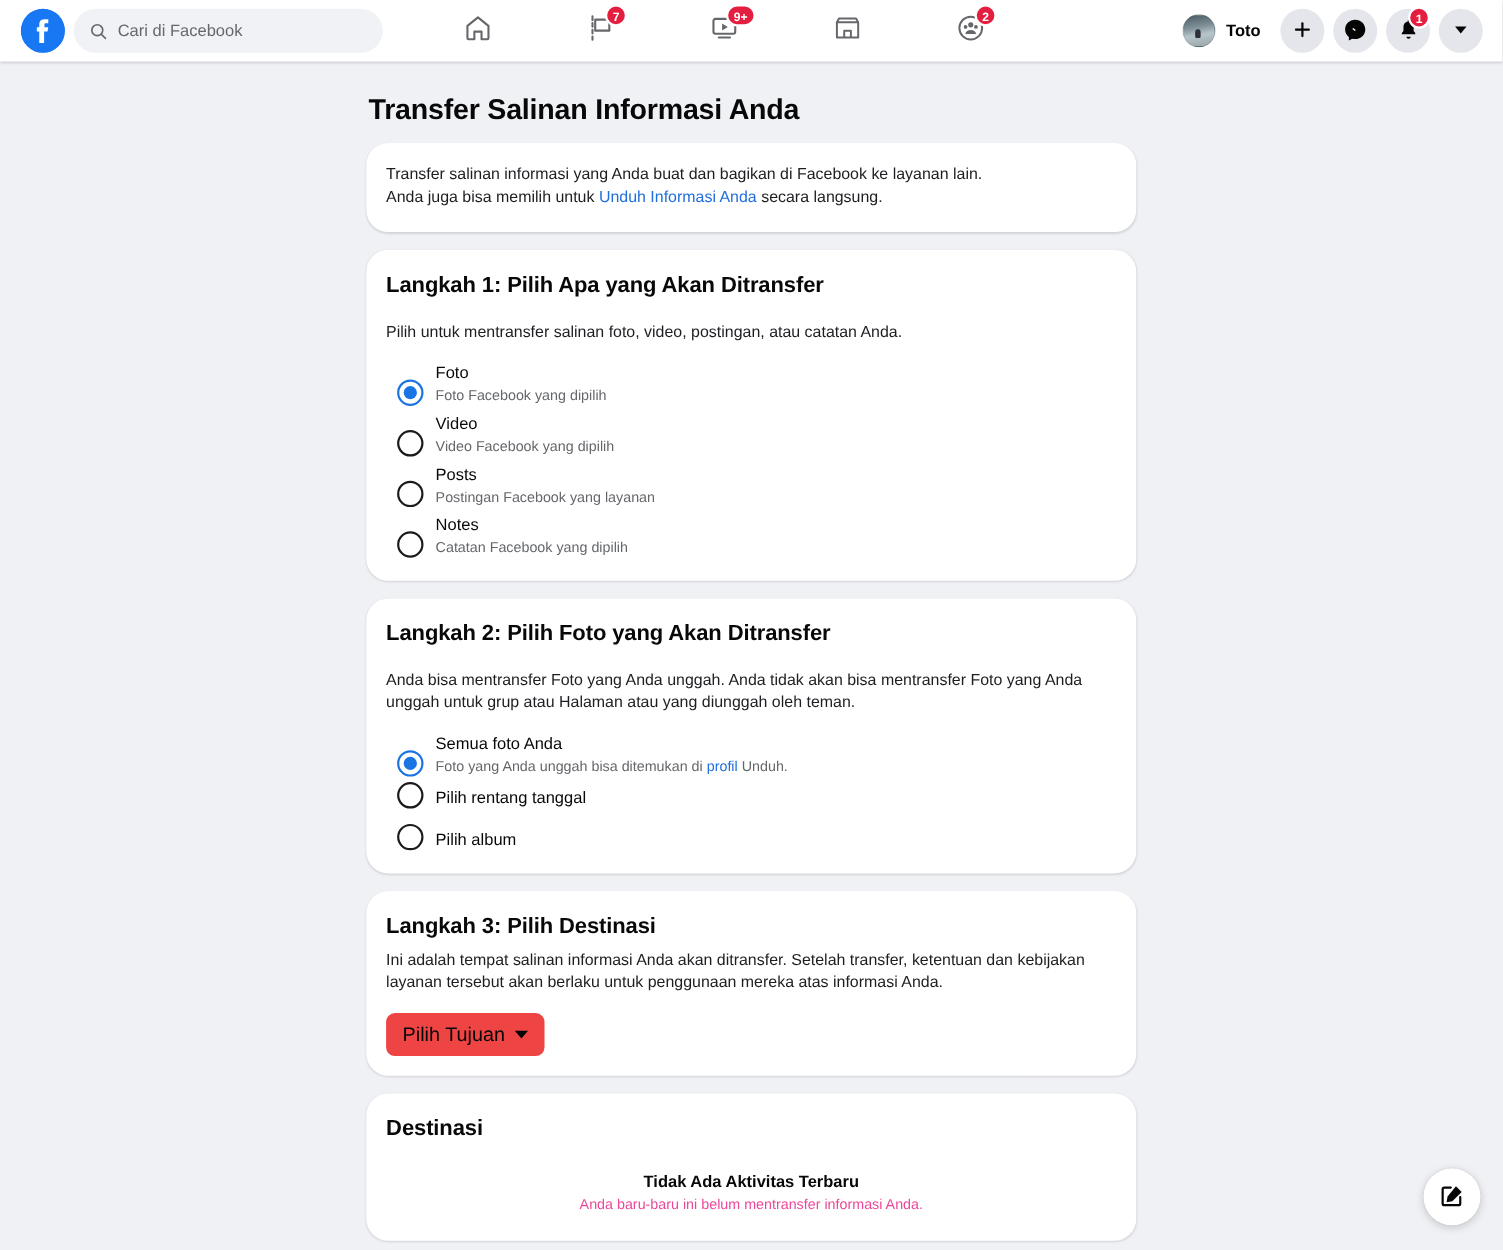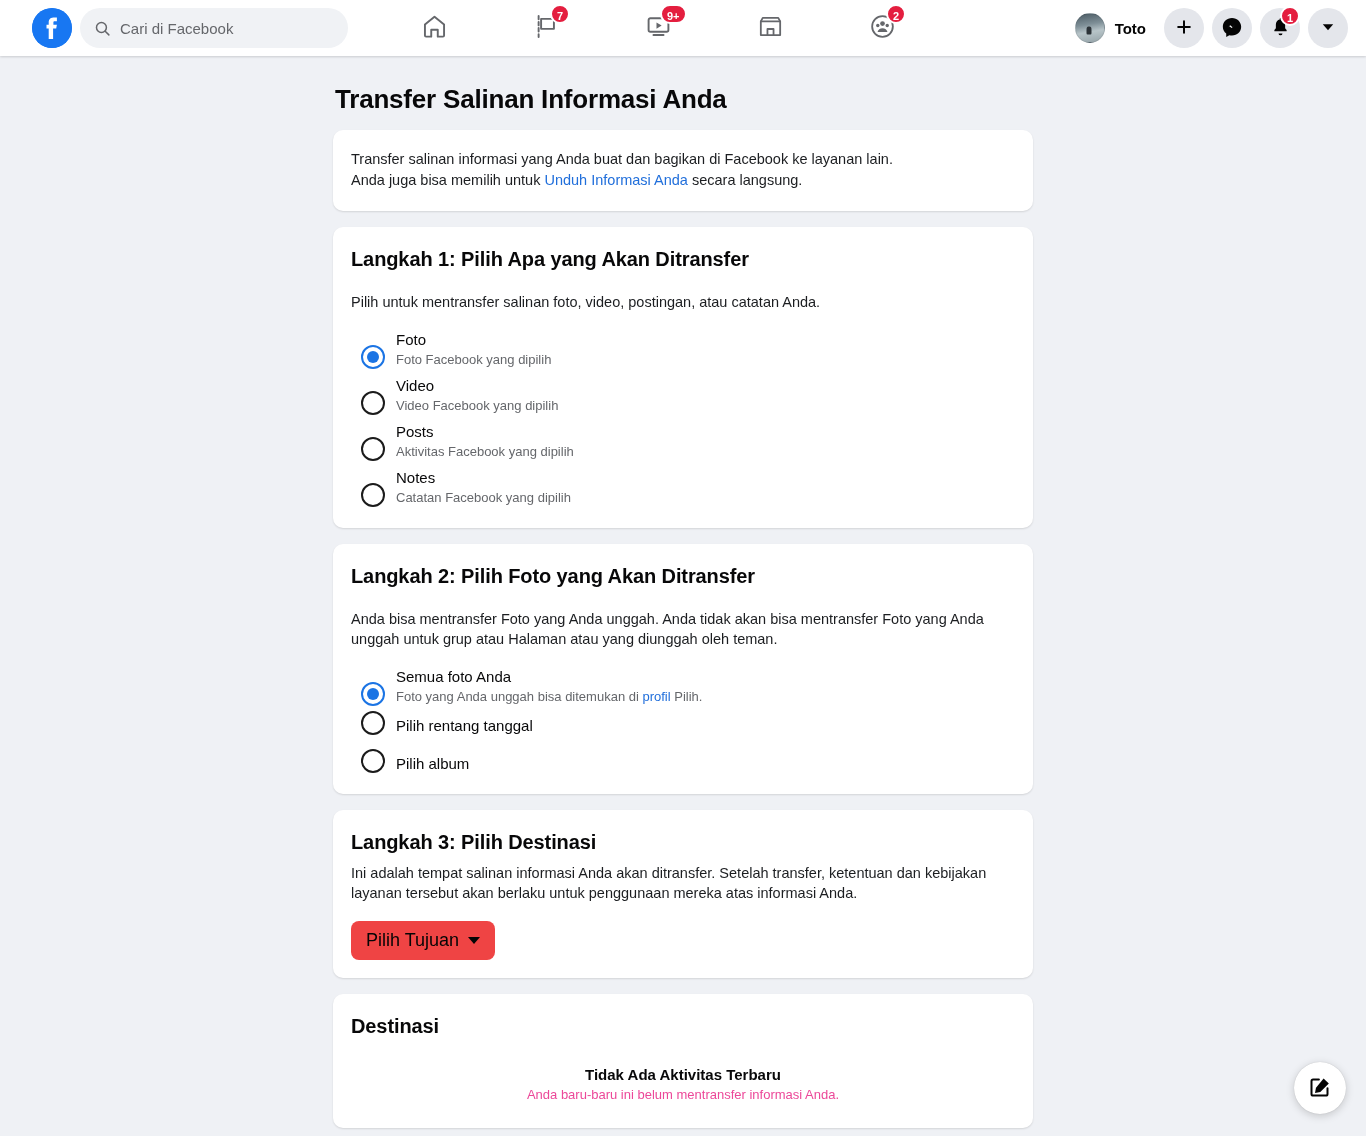--- a/index.html
+++ b/index.html
@@ -17,21 +17,21 @@
     position: relative;
     height: 56px;
     background: #ffffff;
     display: flex;
     align-items: center;
     box-shadow: 0 1px 2px rgba(0,0,0,0.10), 0 1px 3px rgba(0,0,0,0.06);
     z-index: 20;
   }
   .nav-left {
     display: flex; align-items: flex-start;
-    padding-left: 32px;
+    padding-left: 19px;
     gap: 8px;
     width: 348px;
     flex: 0 0 auto;
   }
   .fb-logo {
     width: 40px; height: 40px; border-radius: 50%;
     background: #1877f2;
     position: relative;
     flex: 0 0 auto;
     overflow: hidden;
@@ -144,21 +144,21 @@
   }
   .page-title {
     font-size: 26px;
     font-weight: bold;
     color: #080809;
     margin: 0 0 15px 2px;
     letter-spacing: -0.2px;
   }
   .card {
     background: #ffffff;
-    border-radius: 10px;
+    border-radius: 20px;
     box-shadow: 0 1px 2px rgba(0,0,0,0.12);
     padding: 18px 18px 18px 18px;
     margin-bottom: 16px;
   }
   .card.intro { padding: 19px 18px 20px 18px; }
   .intro-line { font-size: 14.5px; color: #1c1e21; line-height: 21px; }
   .link { color: #216fdb; text-decoration: none; cursor: pointer; }
 
   .step-title {
     font-size: 20px;
@@ -402,21 +402,21 @@
           <span class="radio-texts">
             <span class="radio-label" style="display:block">Video</span>
             <span class="radio-sub" style="display:block">Video Facebook yang dipilih</span>
           </span>
         </div>
 
         <div class="radio-row">
           <span class="radio"></span>
           <span class="radio-texts">
             <span class="radio-label" style="display:block">Posts</span>
-            <span class="radio-sub" style="display:block">Aktivitas Facebook yang dipilih</span>
+            <span class="radio-sub" style="display:block">Postingan Facebook yang layanan</span>
           </span>
         </div>
 
         <div class="radio-row">
           <span class="radio"></span>
           <span class="radio-texts">
             <span class="radio-label" style="display:block">Notes</span>
             <span class="radio-sub" style="display:block">Catatan Facebook yang dipilih</span>
           </span>
         </div>
@@ -426,21 +426,21 @@
     <div class="card step2">
       <div class="step-title">Langkah 2: Pilih Foto yang Akan Ditransfer</div>
       <div class="step-desc">Anda bisa mentransfer Foto yang Anda unggah. Anda tidak akan bisa mentransfer Foto yang Anda unggah untuk grup atau Halaman atau yang diunggah oleh teman.</div>
 
       <div class="radio-group">
         <div class="radio-row">
           <span class="radio checked"></span>
           <span class="radio-texts">
             <span class="radio-label" style="display:block">Semua foto Anda</span>
             <span class="radio-sub" style="display:block">
-              <span>Foto yang Anda unggah bisa ditemukan di </span><a class="link">profil</a><span> Pilih.</span>
+              <span>Foto yang Anda unggah bisa ditemukan di </span><a class="link">profil</a><span> Unduh.</span>
             </span>
           </span>
         </div>
 
         <div class="radio-row tight">
           <span class="radio"></span>
           <span class="radio-texts">
             <span class="radio-label" style="display:block">Pilih rentang tanggal</span>
           </span>
         </div>

